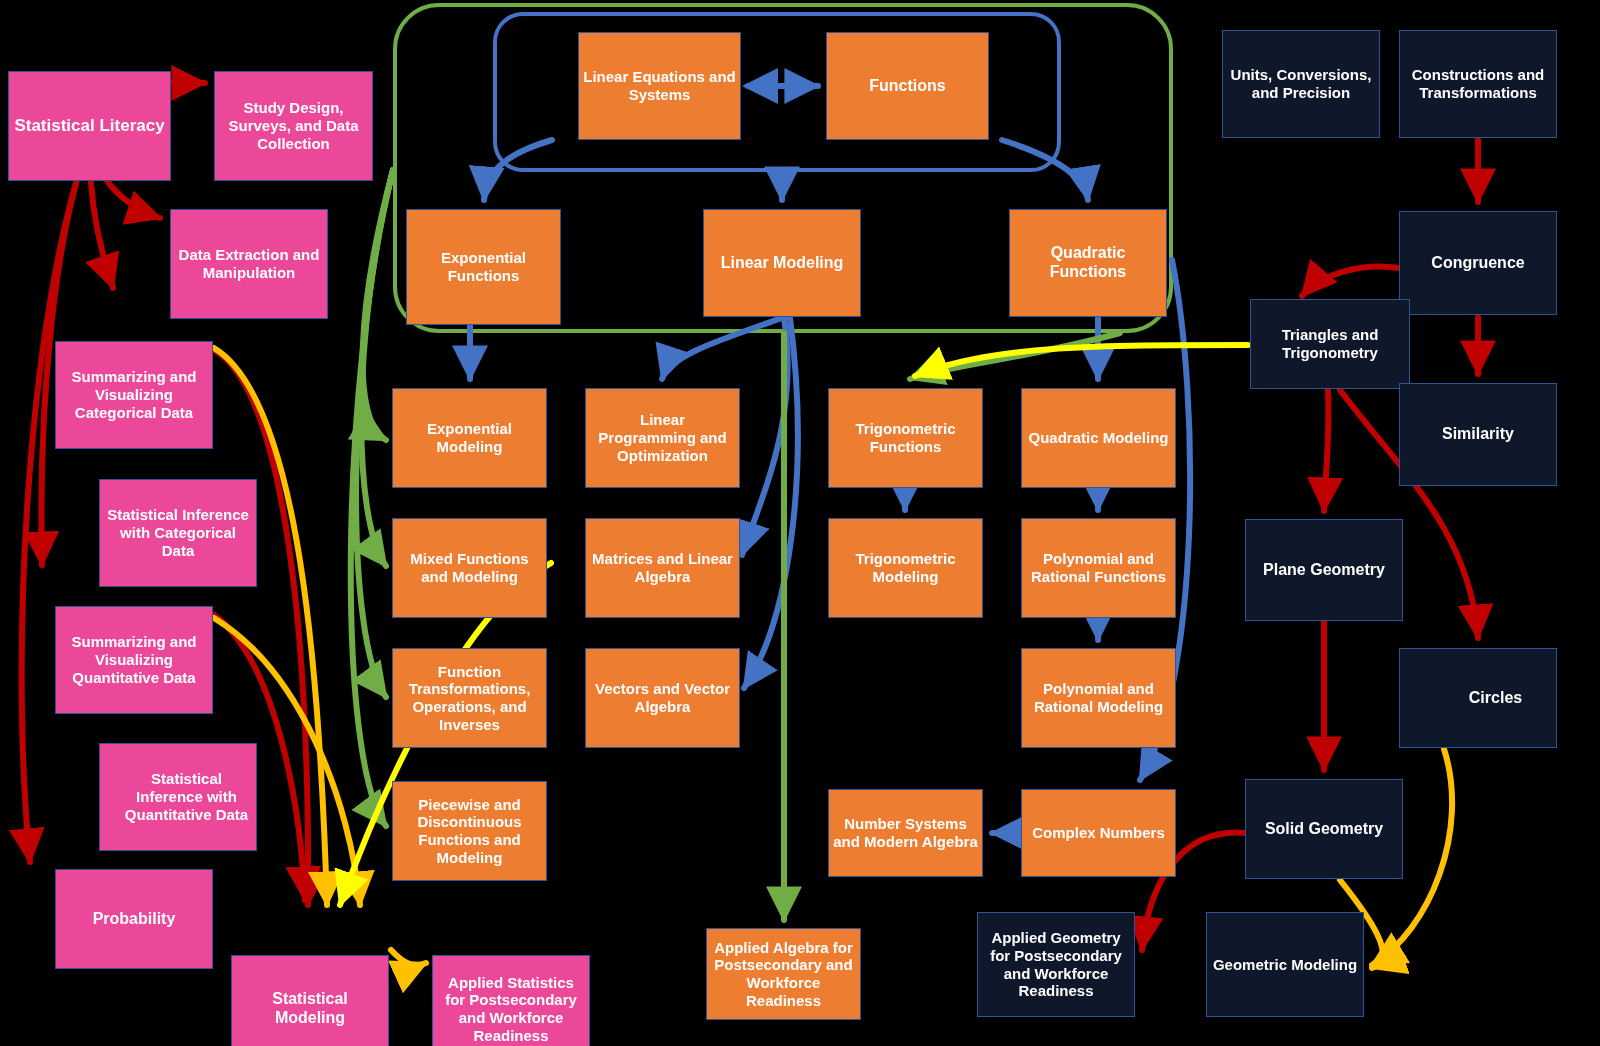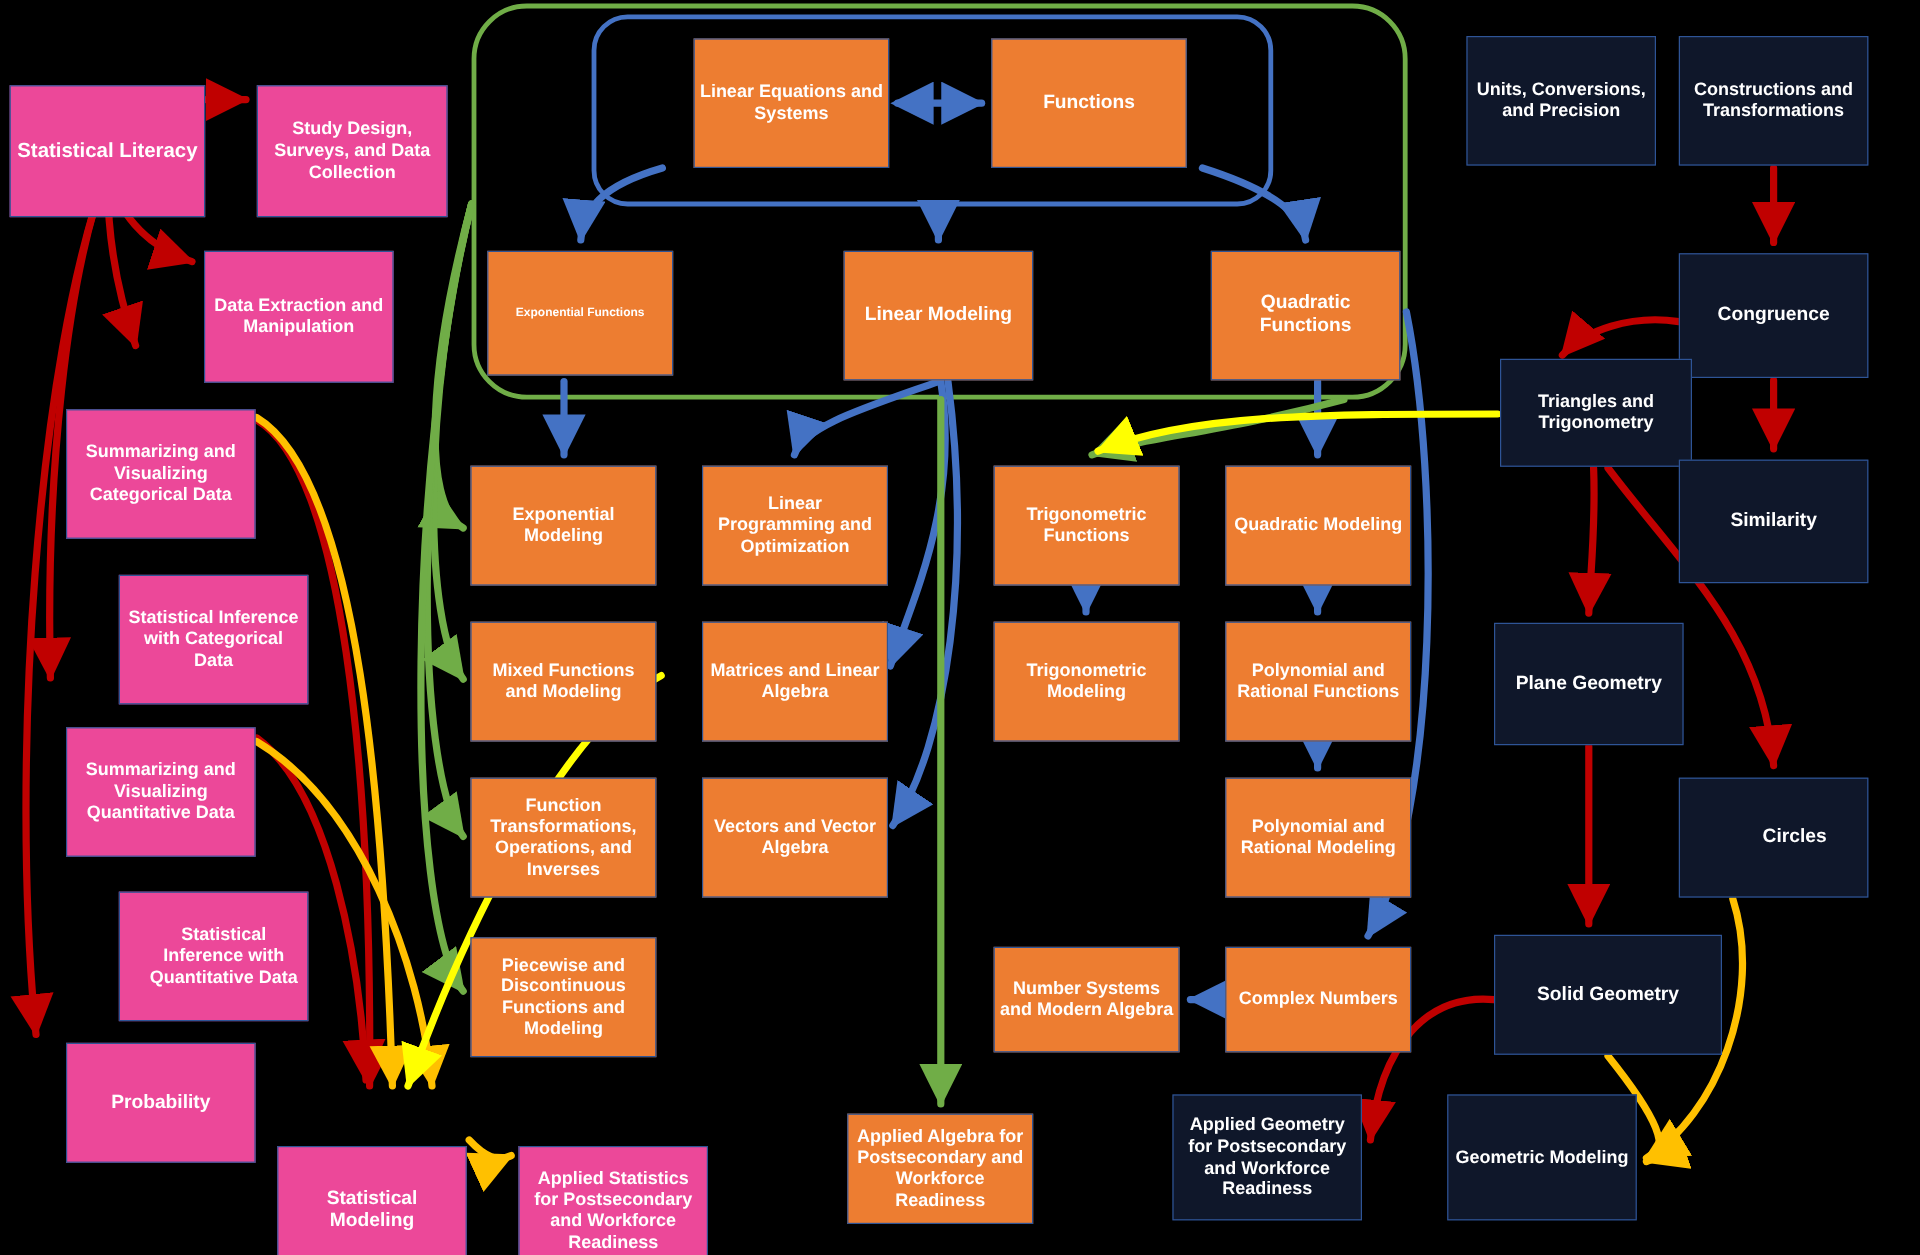--- a/index.html
+++ b/index.html
@@ -133,21 +133,21 @@
   <div class="node blue" style="left:432px;top:912px;width:158px;height:108px;font-size:15px;">
       <span>Applied Statistics for Postsecondary and Workforce Readiness</span>
     </div>
 
   <div class="node orange" style="left:578px;top:32px;width:163px;height:108px;font-size:15px;">
       <span>Linear Equations and Systems</span>
     </div>
   <div class="node orange" style="left:826px;top:32px;width:163px;height:108px;font-size:16px;">
       <span>Functions</span>
     </div>
-  <div class="node orange" style="left:406px;top:209px;width:155px;height:104px;font-size:10px;">
+  <div class="node orange" style="left:406px;top:209px;width:155px;height:116px;font-size:15px;">
       <span>Exponential Functions</span>
     </div>
   <div class="node orange" style="left:703px;top:209px;width:158px;height:108px;font-size:16px;">
       <span>Linear Modeling</span>
     </div>
   <div class="node orange" style="left:1009px;top:209px;width:158px;height:108px;font-size:16px;">
       <span>Quadratic Functions</span>
     </div>
 
   <div class="node orange" style="left:392px;top:388px;width:155px;height:100px;font-size:15px;">
@@ -213,21 +213,21 @@
     </div>
   <div class="node green" style="left:1399px;top:383px;width:158px;height:103px;font-size:16px;">
       <span>Similarity</span>
     </div>
   <div class="node green" style="left:1245px;top:519px;width:158px;height:102px;font-size:16px;">
       <span>Plane Geometry</span>
     </div>
   <div class="node green" style="left:1399px;top:648px;width:158px;height:100px;font-size:16px;padding-left:39px;">
       <span>Circles</span>
     </div>
-  <div class="node green" style="left:1245px;top:779px;width:190px;height:100px;font-size:16px;">
+  <div class="node green" style="left:1245px;top:779px;width:158px;height:100px;font-size:16px;">
       <span>Solid Geometry</span>
     </div>
   <div class="node green" style="left:1206px;top:912px;width:158px;height:105px;font-size:15px;">
       <span>Geometric Modeling</span>
     </div>
   <div class="node green" style="left:977px;top:912px;width:158px;height:105px;font-size:15px;">
       <span>Applied Geometry for Postsecondary and Workforce Readiness</span>
     </div>
 
 </div>

